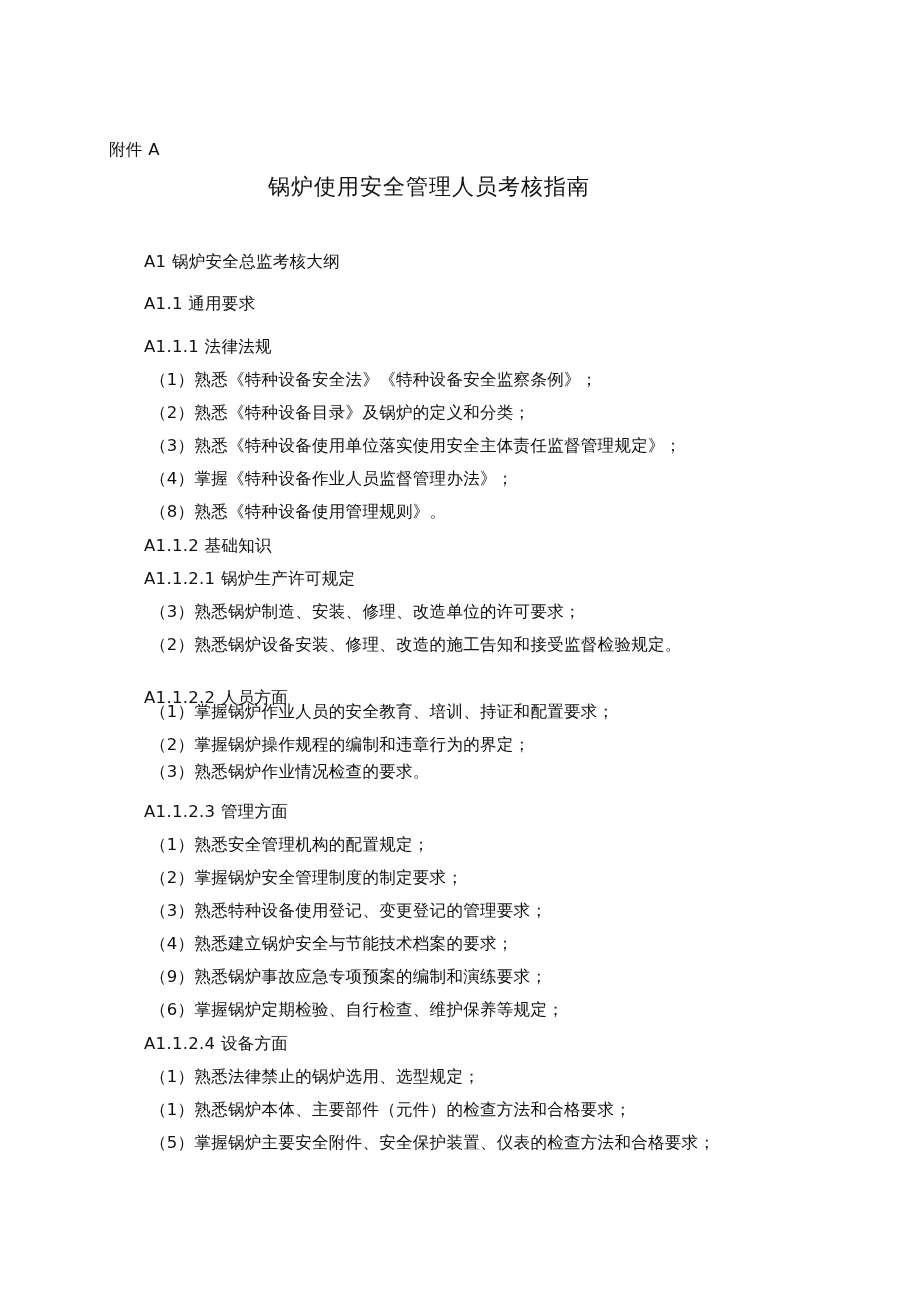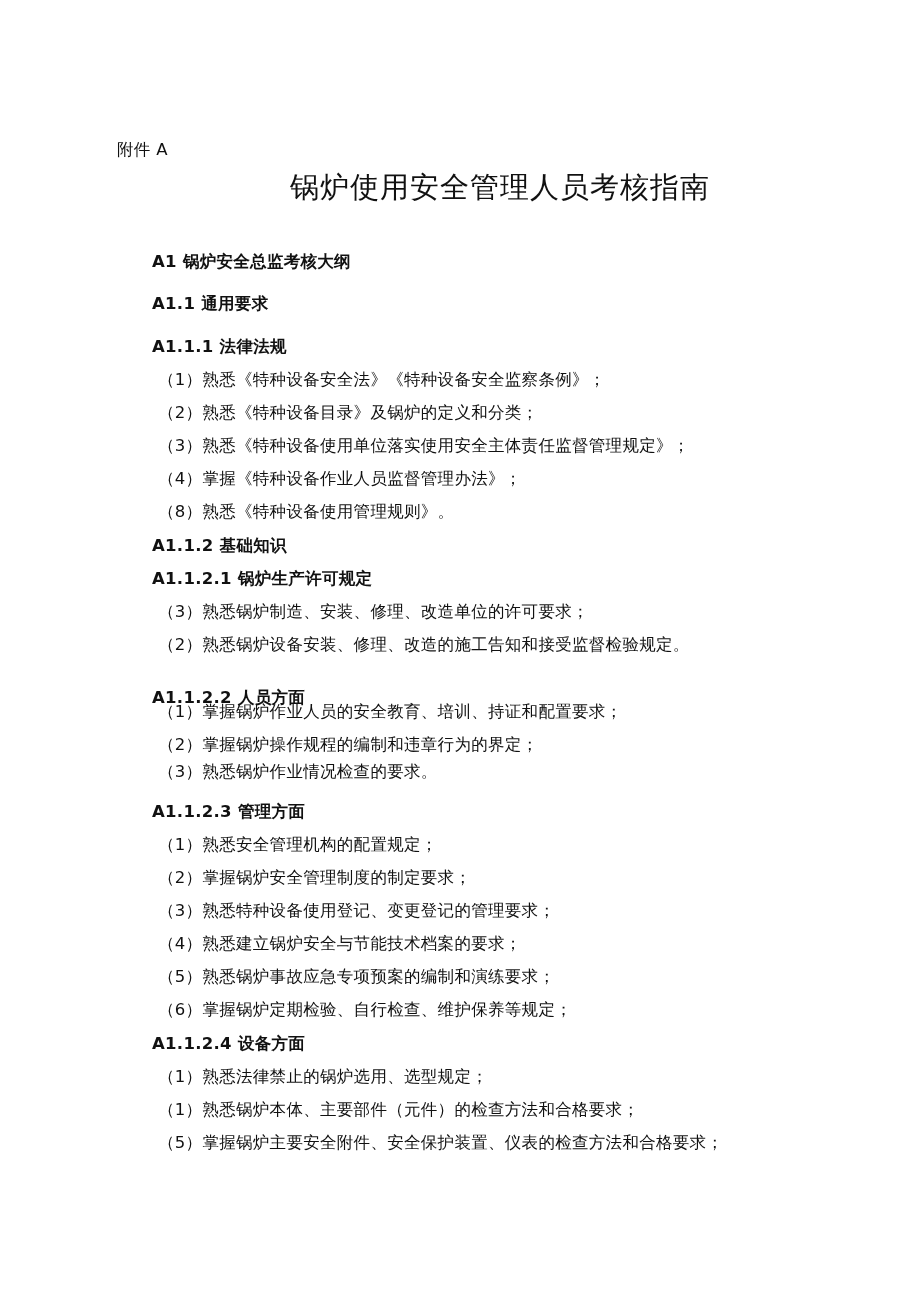--- a/index.html
+++ b/index.html
@@ -3,25 +3,25 @@
 <meta charset="utf-8">
 <style>
   html, body { margin: 0; padding: 0; background: #ffffff; }
   body {
     width: 920px; height: 1301px; position: relative; overflow: hidden;
     font-family: "DejaVu Sans", "Liberation Sans", sans-serif;
     color: #111111;
   }
   .line {
     position: absolute; white-space: nowrap;
-    font-size: 16.5px; line-height: 20px; letter-spacing: 0.3px; margin-left: 8px;
+    font-size: 16.5px; line-height: 20px; letter-spacing: 0.3px;
   }
   .annex { left: 109px; top: 140px; }
-  .title { left: 282px; top: 172px; font-size: 29px; line-height: 30px; letter-spacing: 1px; }
-  .h { left: 144px; font-weight: bold; }
+  .title { left: 268px; top: 172px; font-size: 22px; line-height: 30px; letter-spacing: 1px; }
+  .h { left: 144px; }
   .item { left: 150px; }
 </style>
 </head>
 <body>
 
 <div>
   <div class="line annex">附件 A</div>
   <div class="line title">锅炉使用安全管理人员考核指南</div>
 
   <div class="line h" style="top:252px">A1 锅炉安全总监考核大纲</div>
@@ -38,19 +38,19 @@
   <div class="line item" style="top:635px">（2）熟悉锅炉设备安装、修理、改造的施工告知和接受监督检验规定。</div>
   <div class="line h" style="top:688px">A1.1.2.2 人员方面</div>
   <div class="line item" style="top:702px">（1）掌握锅炉作业人员的安全教育、培训、持证和配置要求；</div>
   <div class="line item" style="top:735px">（2）掌握锅炉操作规程的编制和违章行为的界定；</div>
   <div class="line item" style="top:762px">（3）熟悉锅炉作业情况检查的要求。</div>
   <div class="line h" style="top:802px">A1.1.2.3 管理方面</div>
   <div class="line item" style="top:835px">（1）熟悉安全管理机构的配置规定；</div>
   <div class="line item" style="top:868px">（2）掌握锅炉安全管理制度的制定要求；</div>
   <div class="line item" style="top:901px">（3）熟悉特种设备使用登记、变更登记的管理要求；</div>
   <div class="line item" style="top:934px">（4）熟悉建立锅炉安全与节能技术档案的要求；</div>
-  <div class="line item" style="top:967px">（5）熟悉锅炉事故应急专项预案的编制和演练要求；</div>
+  <div class="line item" style="top:967px">（9）熟悉锅炉事故应急专项预案的编制和演练要求；</div>
   <div class="line item" style="top:1000px">（6）掌握锅炉定期检验、自行检查、维护保养等规定；</div>
   <div class="line h" style="top:1034px">A1.1.2.4 设备方面</div>
   <div class="line item" style="top:1067px">（1）熟悉法律禁止的锅炉选用、选型规定；</div>
   <div class="line item" style="top:1100px">（1）熟悉锅炉本体、主要部件（元件）的检查方法和合格要求；</div>
   <div class="line item" style="top:1133px">（5）掌握锅炉主要安全附件、安全保护装置、仪表的检查方法和合格要求；</div>
 </div>
 
 </body></html>

